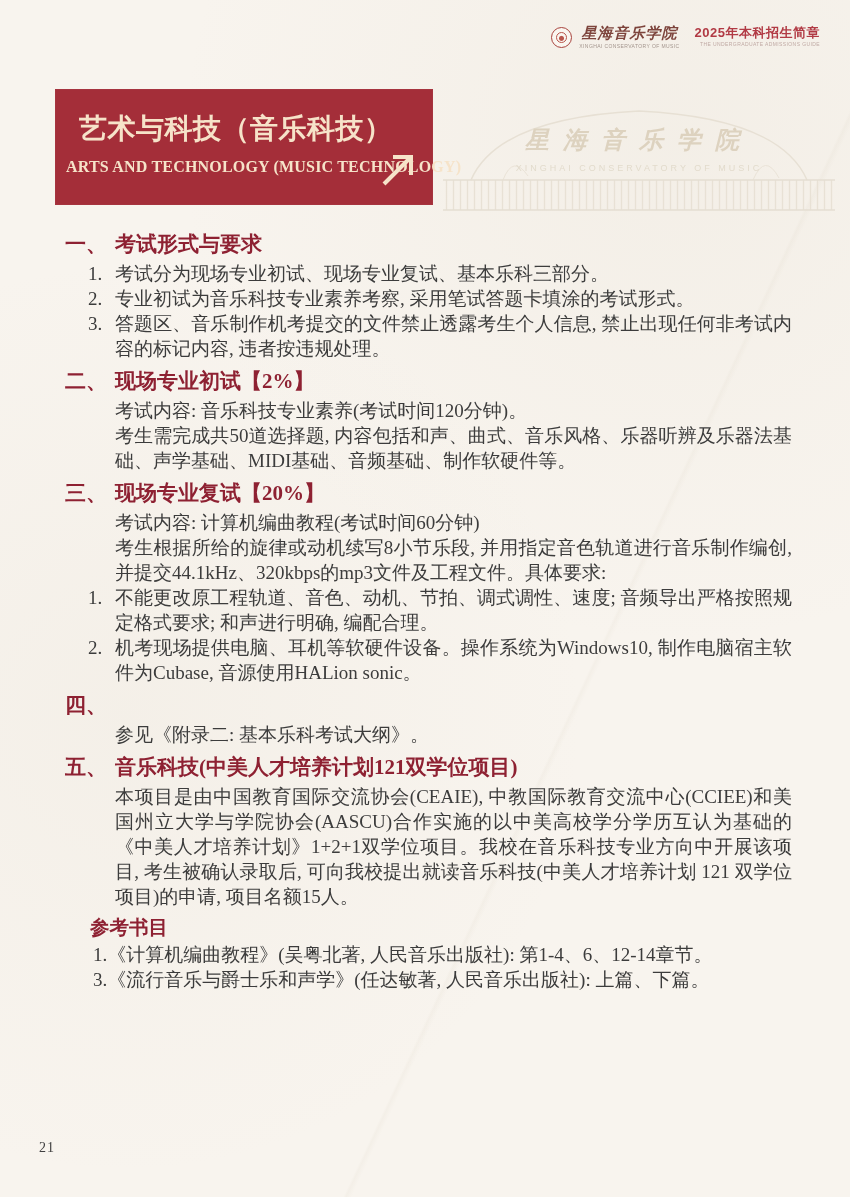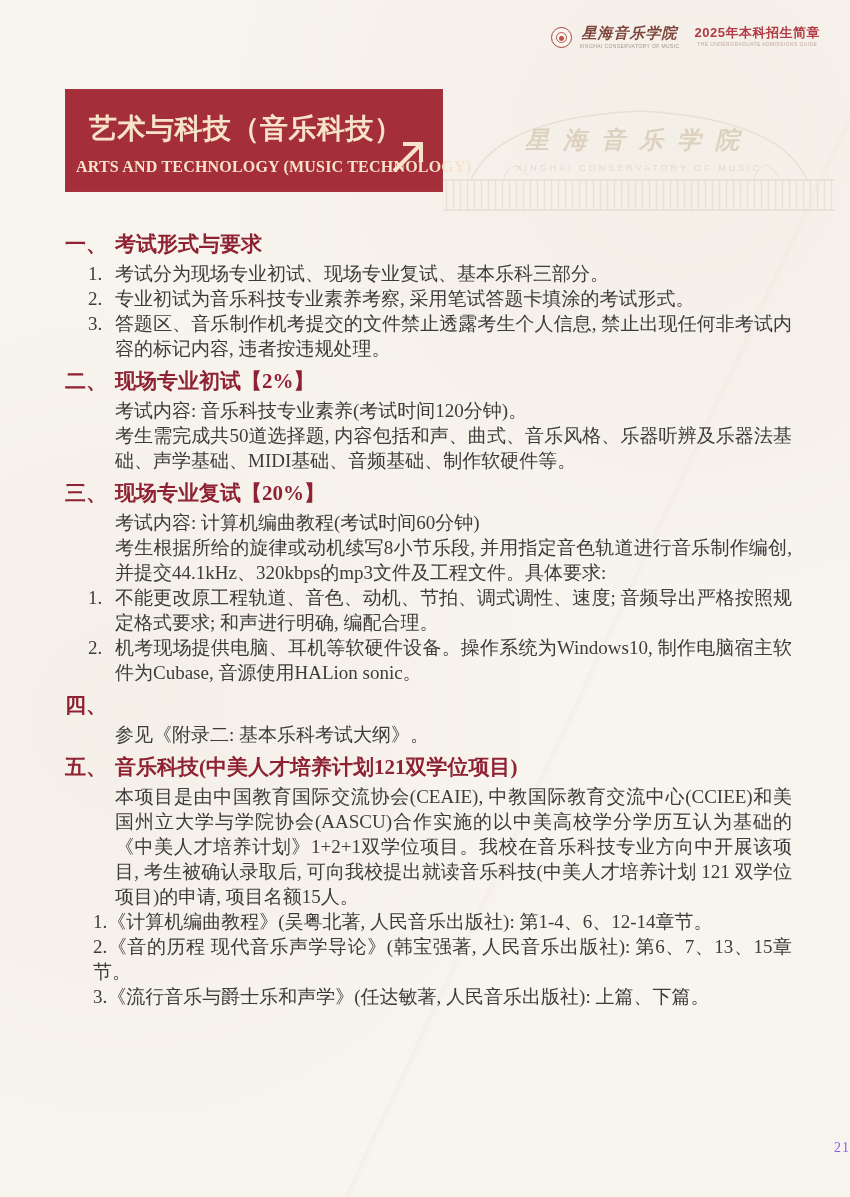--- a/index.html
+++ b/index.html
@@ -42,36 +42,36 @@
   }
   .school-block{text-align:center;line-height:1;}
   .school-cn{
     font-size:15px;font-weight:bold;font-style:italic;
     color:#7d443c;letter-spacing:1px;
   }
   .school-en{
     font-size:5px;color:#a3958d;letter-spacing:.4px;margin-top:3px;
     font-family:"Liberation Sans",sans-serif;
   }
-  .guide-block{text-align:center;line-height:1;margin-left:8px;}
+  .guide-block{text-align:right;line-height:1;margin-left:8px;}
   .guide-cn{
     font-size:13px;font-weight:bold;color:#b13a44;letter-spacing:.5px;
     font-family:"Liberation Sans",sans-serif;
   }
   .guide-en{
     font-size:5px;color:#c0a9a4;letter-spacing:.4px;margin-top:3px;
     font-family:"Liberation Sans",sans-serif;
   }
 
   
   .watermark{position:absolute;left:443px;top:84px;}
 
   
   .banner{
-    position:absolute;left:65px;top:89px;width:378px;height:103px;
+    position:absolute;left:55px;top:89px;width:378px;height:116px;
     background:var(--banner-bg);
     box-shadow:inset 0 0 0 1px rgba(255,255,255,.03);
   }
   .banner-title{
     font-size:28px;font-weight:bold;color:var(--banner-text);
     margin:21px 0 0 24px;letter-spacing:.5px;white-space:nowrap;
   }
   .banner-sub{
     font-size:16px;font-weight:bold;color:var(--banner-text);
     margin:10px 0 0 11px;letter-spacing:.2px;white-space:nowrap;
@@ -95,22 +95,22 @@
   .itext{flex:1;}
   .para{margin-left:50px;text-align:justify;}
   .refs-head{
     color:var(--heading-red);font-weight:bold;font-size:19.5px;
     margin:6px 0 2px 25px;
   }
   .ref-line{margin-left:28px;text-align:justify;}
 
   
   .page-num{
-    position:absolute;left:0;right:0;top:1140px;text-align:right;
-    font-size:14px;color:#8b5cf6;letter-spacing:1px;
+    position:absolute;left:0;right:0;top:1140px;text-align:left;
+    font-size:14px;color:#404040;letter-spacing:1px;padding-left:39px;
   }
 </style>
 </head>
 <body>
 
 <svg class="watermark" width="392" height="130" viewBox="0 0 392 130">
   <defs>
     <pattern id="fence" width="7" height="32" patternUnits="userSpaceOnUse">
       <line x1="3.5" y1="0" x2="3.5" y2="32" stroke="#e8e1d5" stroke-width="1.4"></line>
     </pattern>
@@ -192,19 +192,19 @@
     <span class="sec-num">四、</span>
   </div>
   <div class="para">参见《附录二: 基本乐科考试大纲》。</div>
 
   <div class="sec-head">
     <span class="sec-num">五、</span>
     <span class="sec-title">音乐科技(中美人才培养计划121双学位项目)</span>
   </div>
   <div class="para">本项目是由中国教育国际交流协会(CEAIE), 中教国际教育交流中心(CCIEE)和美国州立大学与学院协会(AASCU)合作实施的以中美高校学分学历互认为基础的《中美人才培养计划》1+2+1双学位项目。我校在音乐科技专业方向中开展该项目, 考生被确认录取后, 可向我校提出就读音乐科技(中美人才培养计划 121 双学位项目)的申请, 项目名额15人。</div>
 
+  <div class="refs-head">参考书目</div>
   <div class="ref-line">1.《计算机编曲教程》(吴粤北著, 人民音乐出版社): 第1-4、6、12-14章节。</div>
-  <div class="ref-line">2.《音的历程 现代音乐声学导论》(韩宝强著, 人民音乐出版社): 第6、7、13、15章节。</div>
   <div class="ref-line">3.《流行音乐与爵士乐和声学》(任达敏著, 人民音乐出版社): 上篇、下篇。</div>
 
 </div>
 
 <div class="page-num">21</div>
 
 </body></html>

